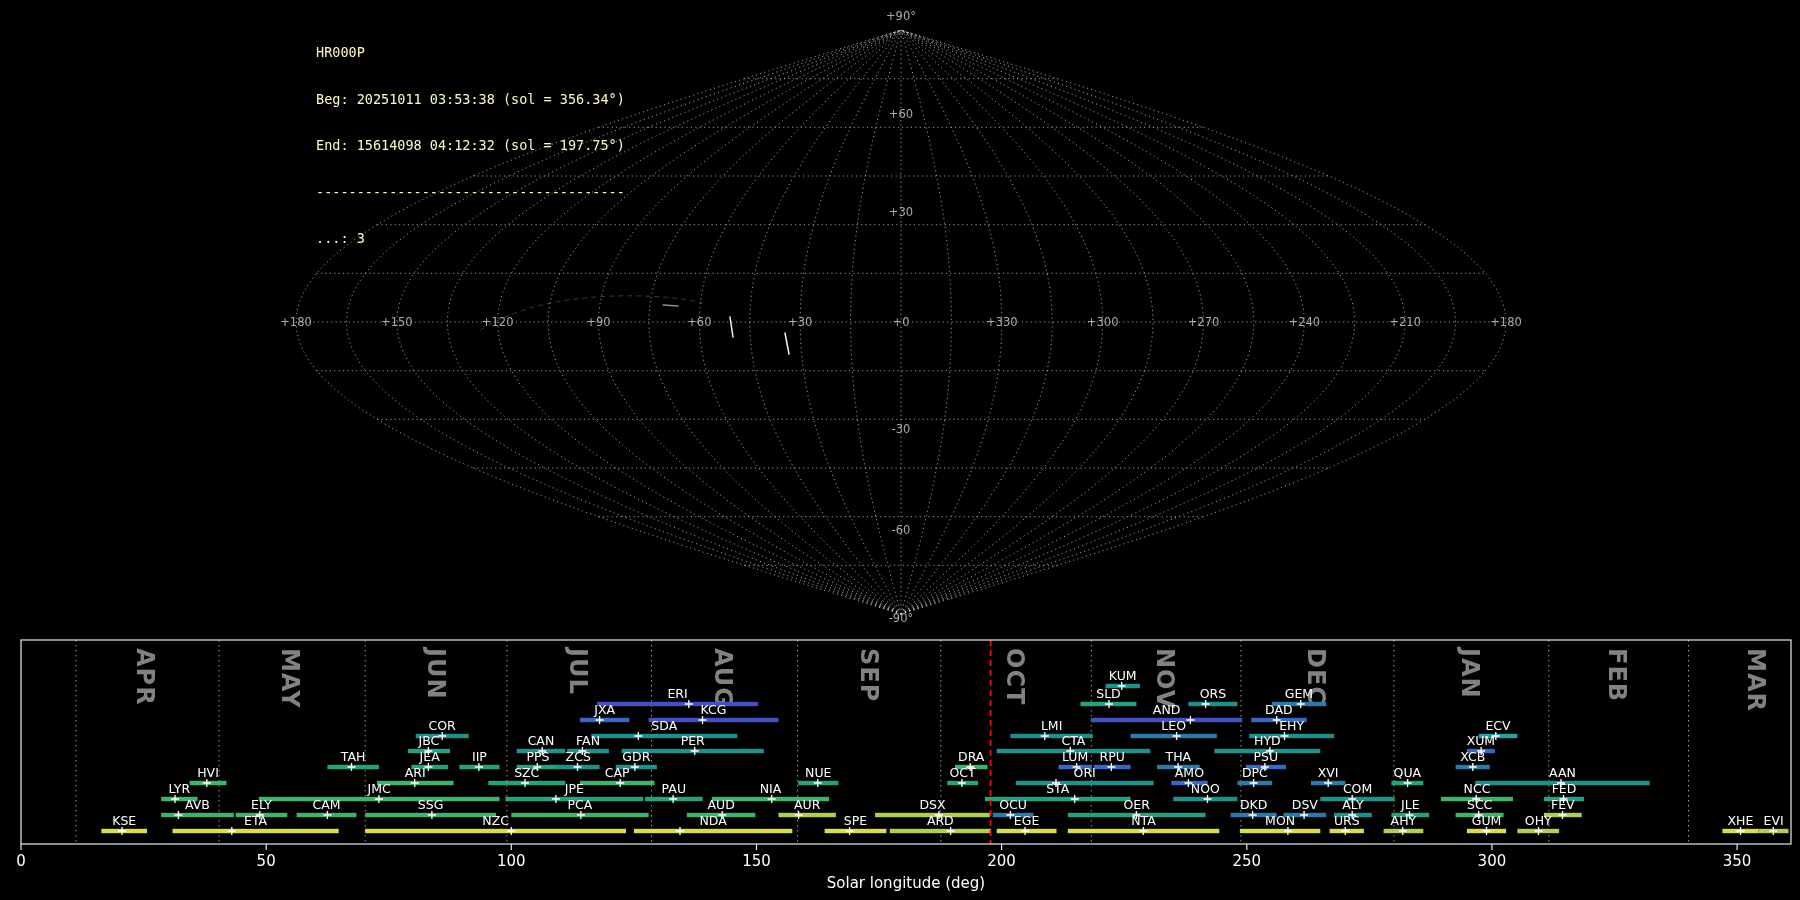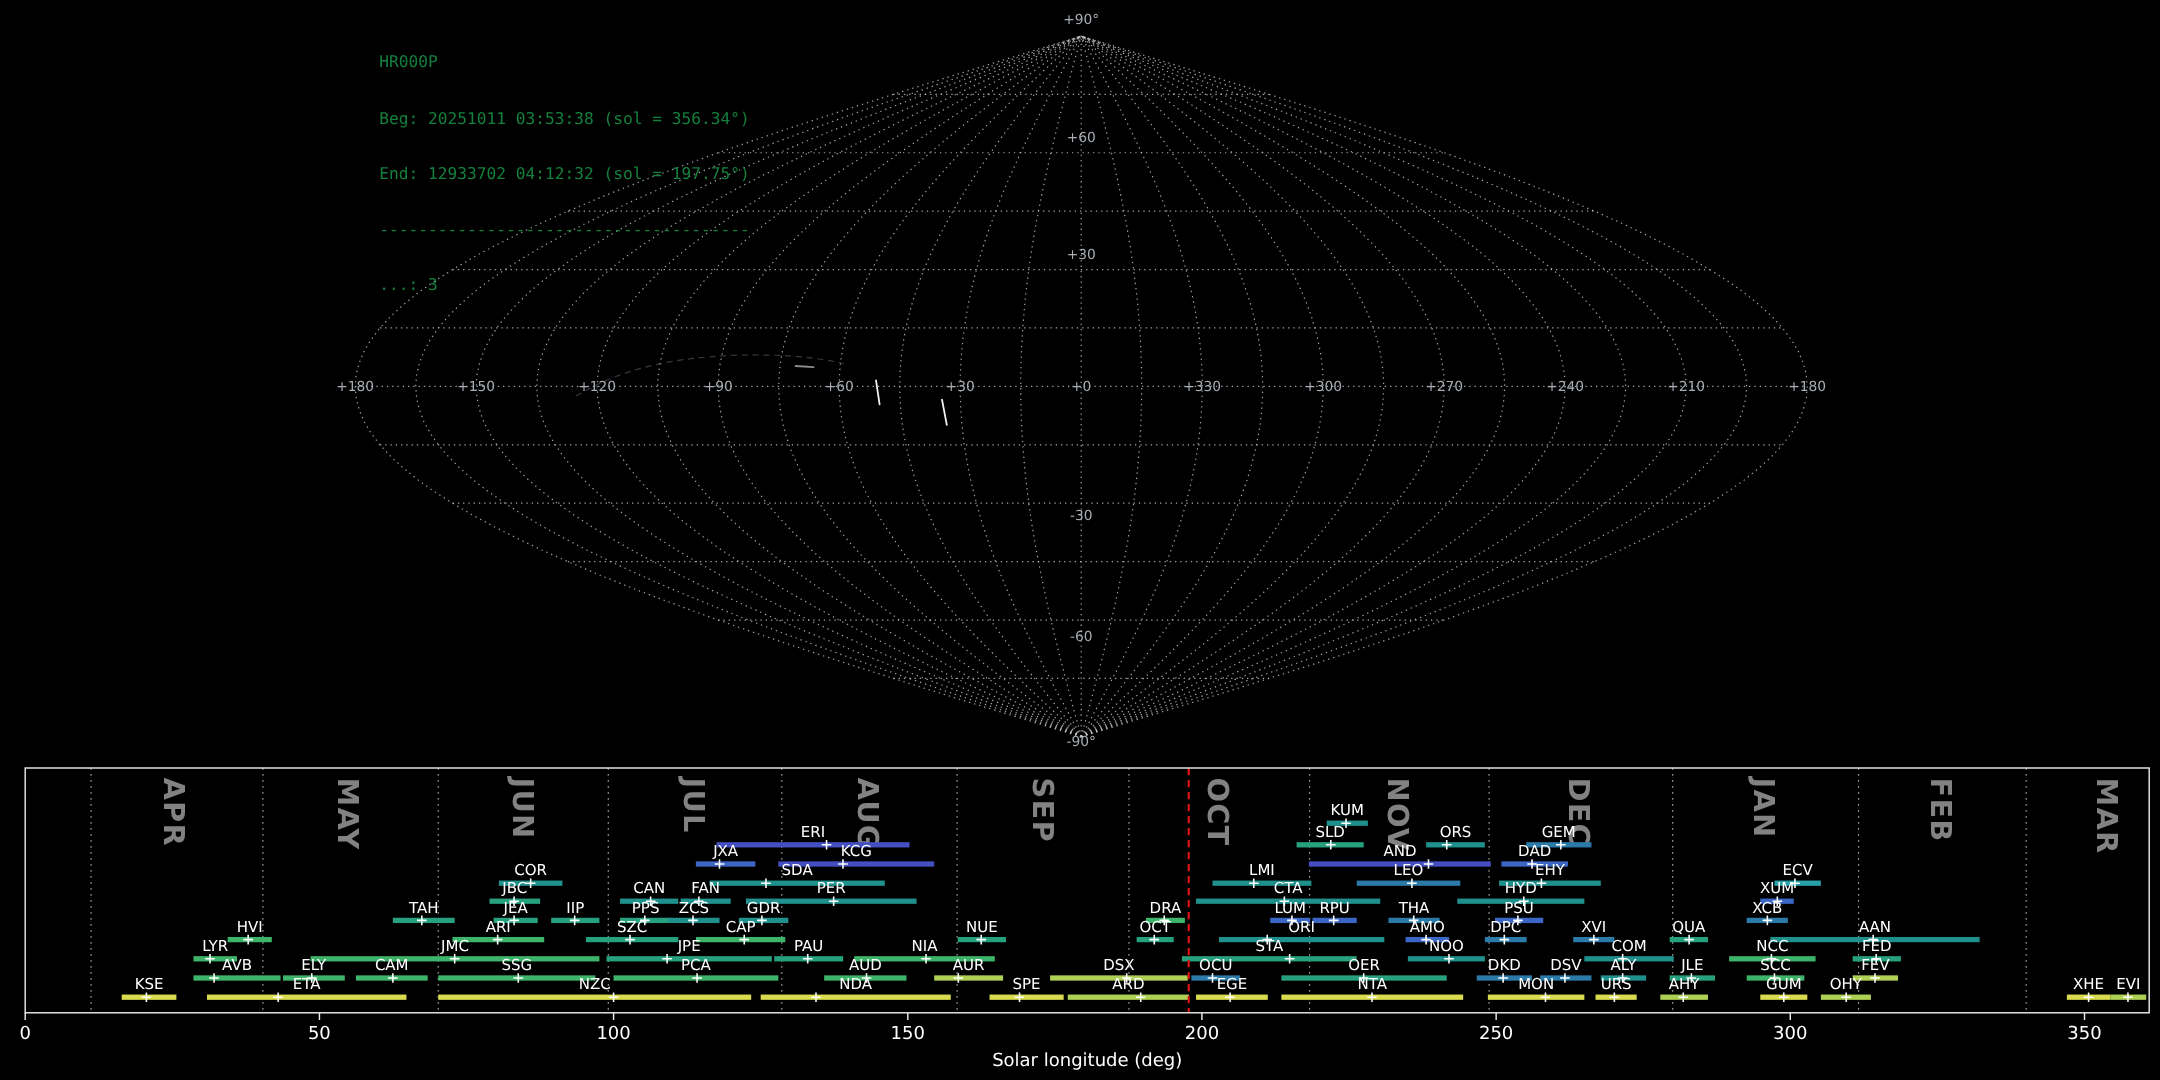--- a/index.html
+++ b/index.html
@@ -1,20 +1,20 @@
 <!DOCTYPE html>
 <html><head>
 <meta charset="utf-8">
 <style>
   *{box-sizing:border-box}
   html,body{margin:0;padding:0;background:#000}
   body{width:1800px;height:900px;overflow:hidden}
   #screen{position:relative;width:1800px;height:900px;background:#000;font-family:"DejaVu Sans",sans-serif}
   #plot{position:absolute;left:0;top:0}
-  .header-info{position:absolute;left:316px;top:14px;z-index:2;color:#15803d;
+  .header-info{position:absolute;left:316px;top:14px;z-index:2;color:#fef9c3;
     font-family:"DejaVu Sans Mono",monospace;font-size:13.5px;line-height:15.5px;white-space:pre}
   .grid path,.grid line{stroke:#c9ced3;stroke-width:1;stroke-dasharray:1.1 3.3;opacity:.8;fill:none}
   .maplab{fill:#a7adb3;font-size:11.5px;text-anchor:middle}
   .meteor{stroke:#fff;stroke-width:1.5;stroke-linecap:round}
   .fov{stroke:#8d939a;stroke-width:1;stroke-dasharray:5 4;fill:none;opacity:.38}
   .frame{fill:none;stroke:#e9e9e9;stroke-width:1.2}
   .monthline{stroke:#aaa;stroke-width:1;stroke-dasharray:1.5 3.5;opacity:.9}
   .month{fill:#828282;font-size:24px;font-weight:600;letter-spacing:1px}
   .nowline{stroke:#e01414;stroke-width:1.8;stroke-dasharray:6 4}
   .tick{stroke:#e9e9e9;stroke-width:1.2}
@@ -23,21 +23,21 @@
   .shlabel{fill:#fff;font-size:12.5px;text-anchor:middle}
   .peak{stroke:#fff;stroke-width:1.3;fill:none}
 </style>
 </head>
 <body>
 
 <div id="screen">
   <div class="header-info">
     <div>HR000P</div>
     <div>Beg: 20251011 03:53:38 (sol = 356.34°)</div>
-    <div>End: 12933702 04:12:32 (sol = 197.75°)</div>
+    <div>End: 15614098 04:12:32 (sol = 197.75°)</div>
     <div>--------------------------------------</div>
     <div>...: 3</div>
   </div>
   <svg id="plot" width="1800" height="900">
       <g class="grid">
         <line x1="744.4" y1="565.3" x2="1057.6" y2="565.3"></line>
         <line x1="598.5" y1="516.7" x2="1203.5" y2="516.7"></line>
         <line x1="473.2" y1="468.0" x2="1328.8" y2="468.0"></line>
         <line x1="377.1" y1="419.3" x2="1424.9" y2="419.3"></line>
         <line x1="316.6" y1="370.7" x2="1485.4" y2="370.7"></line>

